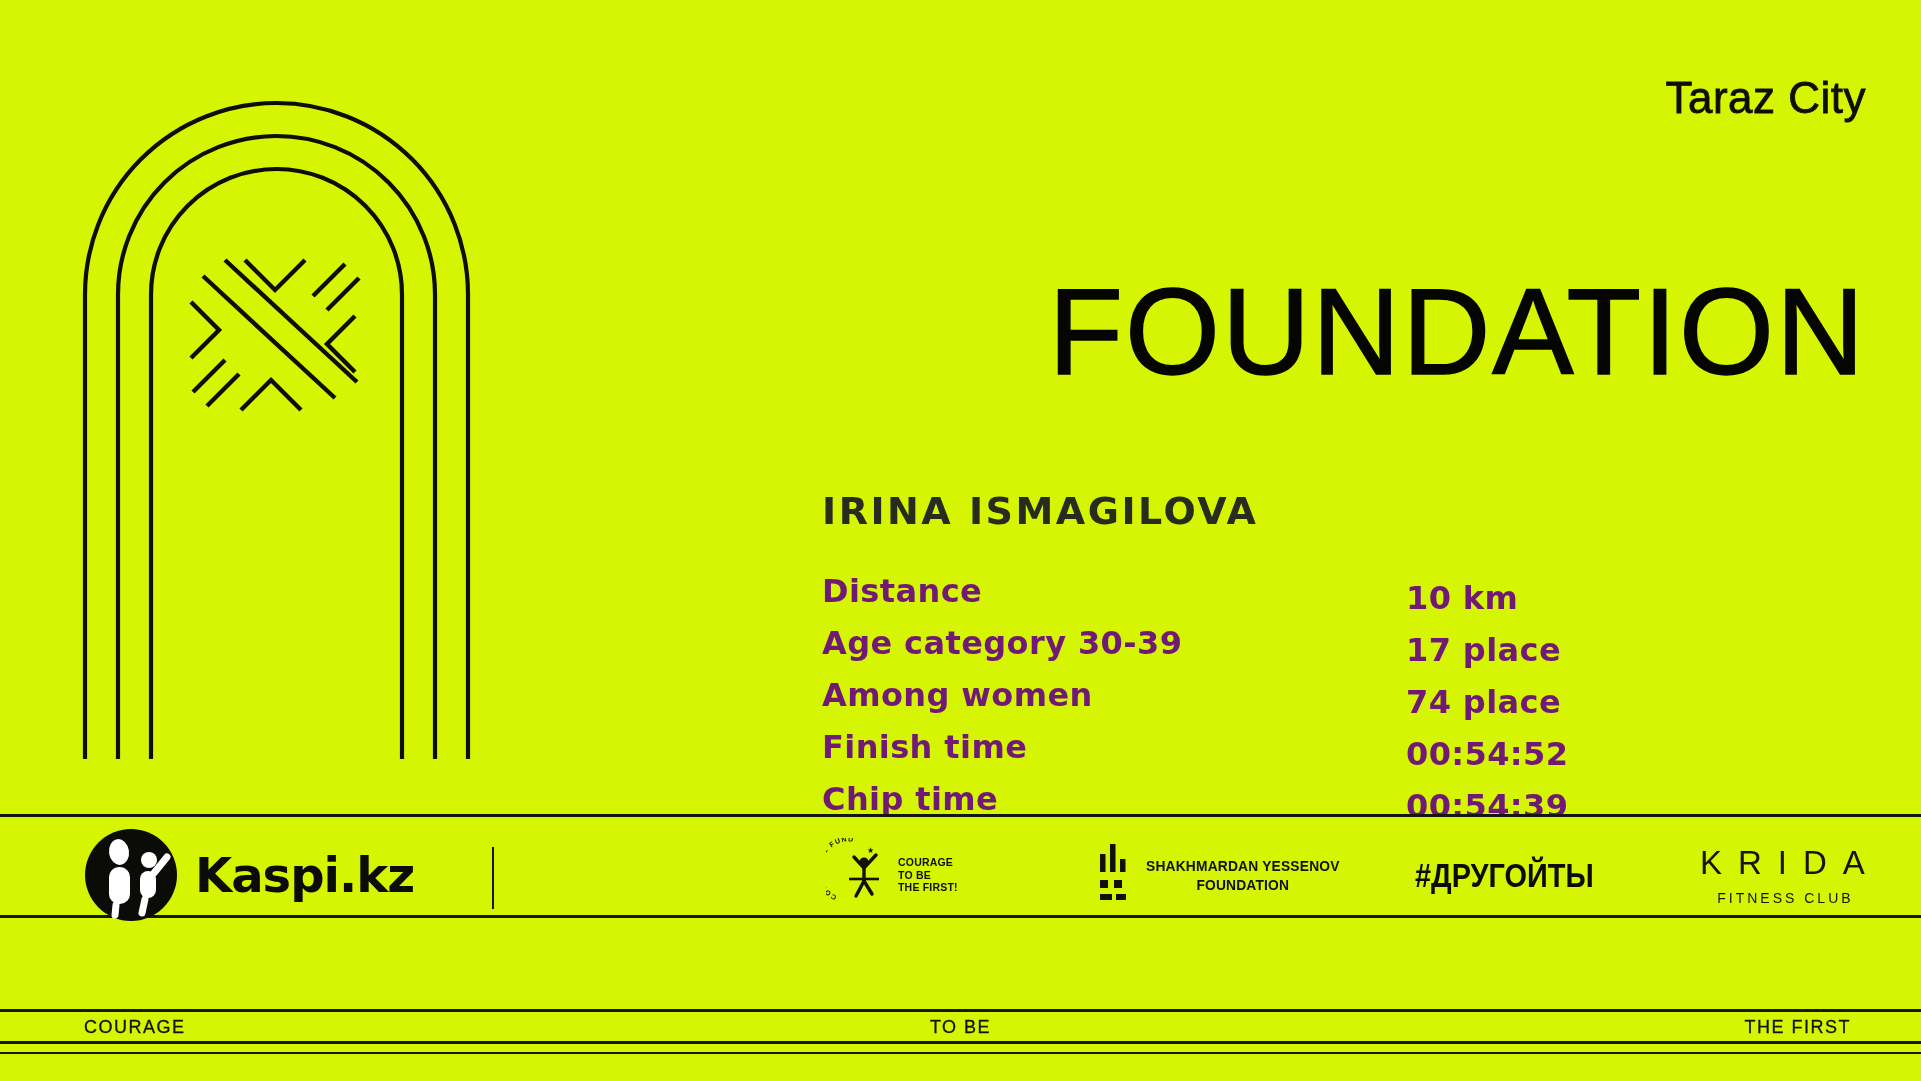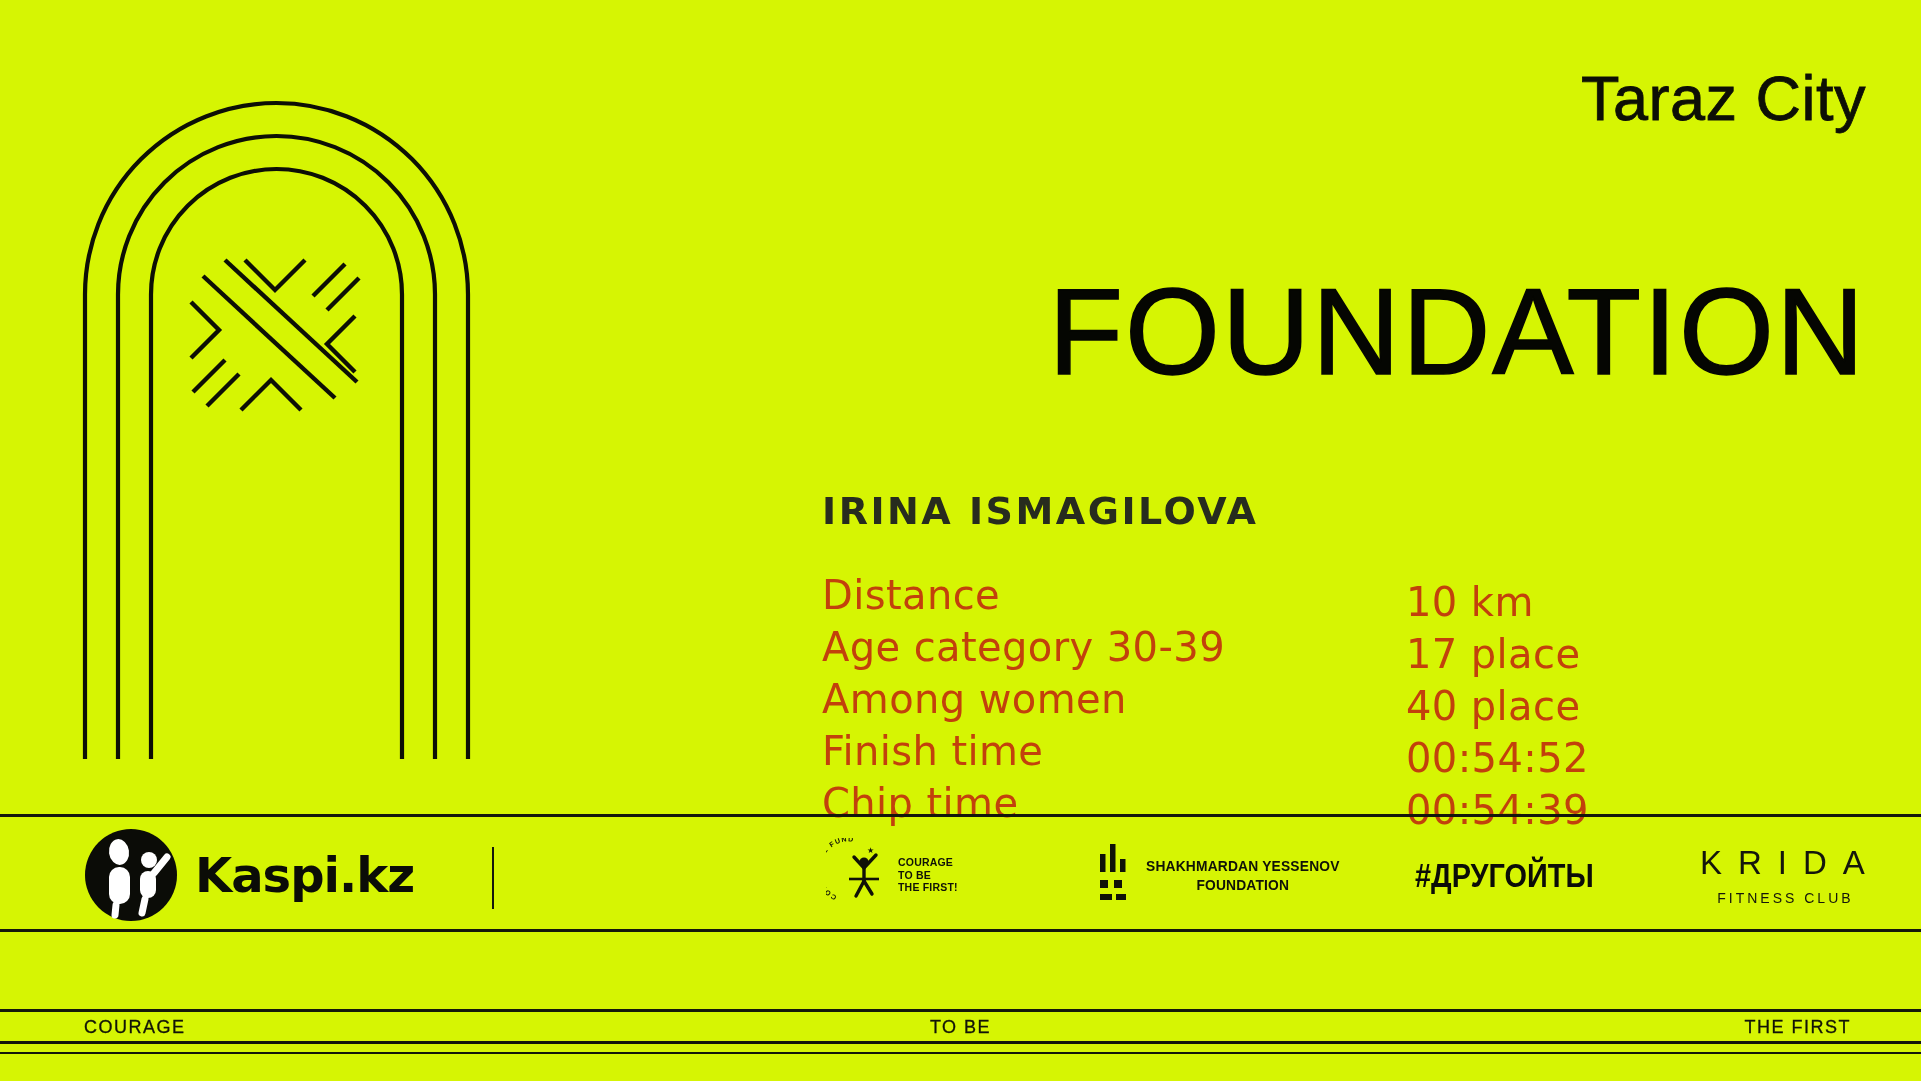--- a/index.html
+++ b/index.html
@@ -10,21 +10,21 @@
     color:#0d0f05;
   }
   .abs{position:absolute;}
 
   
   .arch-logo{left:0;top:0;}
 
   
   .event-title{
     right:55px;top:58px;text-align:right;
-    font-size:63px;line-height:80px;font-weight:500;
+    font-size:44px;line-height:80px;font-weight:500;
     letter-spacing:.5px;color:#0d0f05;
     -webkit-text-stroke:.8px #0d0f05;
   }
   .event-title em{font-style:italic;}
 
   .certificate-heading{
     right:55px;top:262px;
     font-size:122px;letter-spacing:2px;font-weight:400;
     color:#050602;-webkit-text-stroke:1.5px #050602;
     white-space:nowrap;
@@ -34,28 +34,28 @@
   .recipient-name{
     left:822px;top:489px;
     font-family:"DejaVu Sans","Liberation Sans",sans-serif;
     font-weight:bold;font-size:38px;letter-spacing:2.5px;
     color:#272c1e;white-space:nowrap;
   }
   .results{left:822px;top:572px;width:790px;}
   .result-row{height:52px;position:relative;}
   .result-label,.result-value{
     font-family:"DejaVu Sans","Liberation Sans",sans-serif;
-    font-size:40px;letter-spacing:.4px;color:#c2410c;white-space:nowrap;
+    font-size:32px;letter-spacing:.4px;color:#701a75;white-space:nowrap;font-weight:bold;
   }
   .result-label{position:absolute;left:0;top:0;}
   .result-value{position:absolute;left:584px;top:7px;}
 
   
   .sponsor-bar{
-    left:0;top:814px;width:1921px;height:118px;
+    left:0;top:814px;width:1921px;height:104px;
     border-top:3px solid #14170b;border-bottom:3px solid #14170b;
     box-sizing:border-box;
   }
   .sponsor{position:absolute;top:0;height:116px;display:flex;align-items:center;}
   .kaspi{left:85px;gap:18px;}
   .kaspi-label{
     font-family:"DejaVu Sans","Liberation Sans",sans-serif;
     font-weight:bold;font-size:48px;letter-spacing:-1px;color:#0b0c07;
   }
   .bar-divider{position:absolute;left:492px;top:30px;width:2px;height:62px;background:#14170b;}
@@ -123,21 +123,21 @@
     <div class="result-row">
       <span class="result-label">Distance</span>
       <span class="result-value">10 km</span>
     </div>
     <div class="result-row">
       <span class="result-label">Age category 30-39</span>
       <span class="result-value">17 place</span>
     </div>
     <div class="result-row">
       <span class="result-label">Among women</span>
-      <span class="result-value">40 place</span>
+      <span class="result-value">74 place</span>
     </div>
     <div class="result-row">
       <span class="result-label">Finish time</span>
       <span class="result-value">00:54:52</span>
     </div>
     <div class="result-row">
       <span class="result-label">Chip time</span>
       <span class="result-value">00:54:39</span>
     </div>
   </div>

